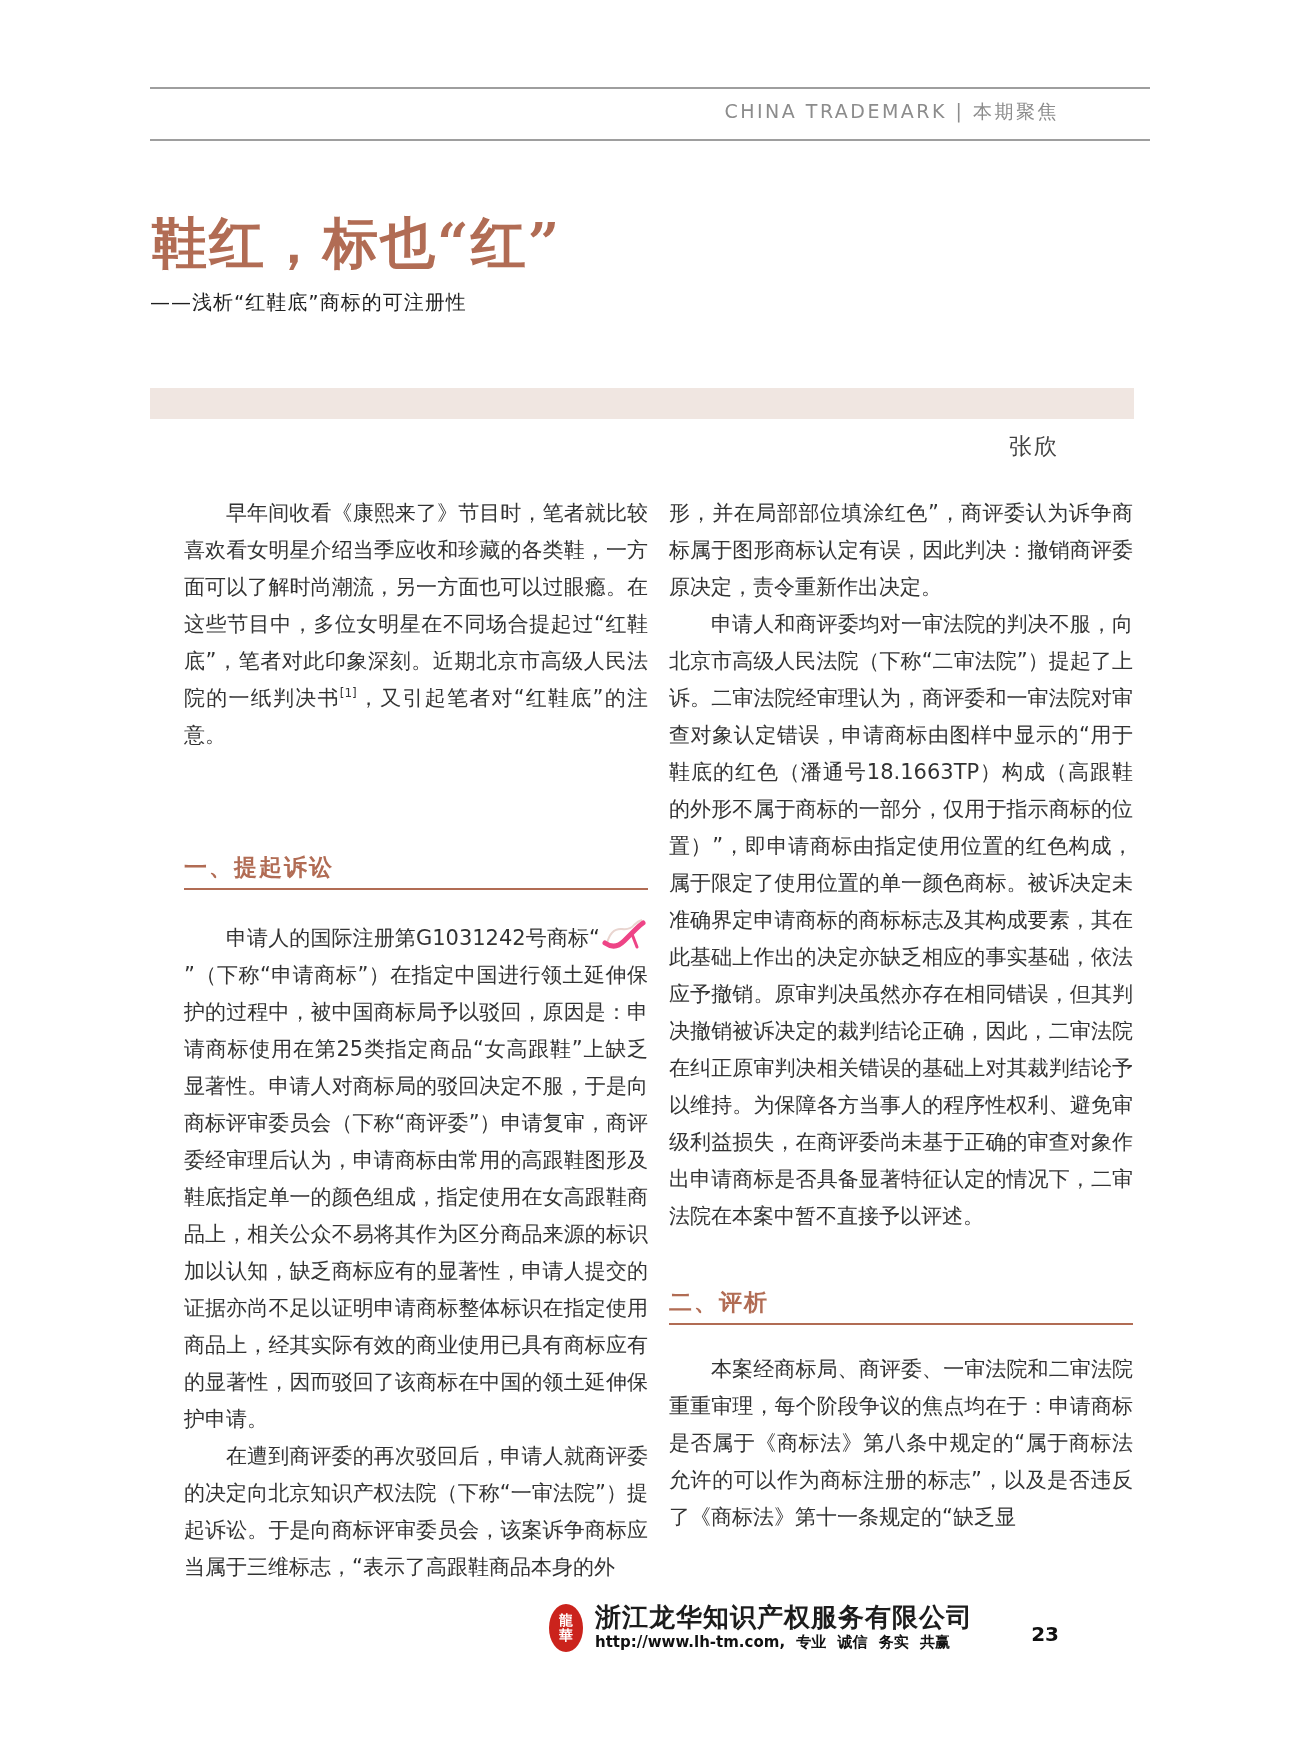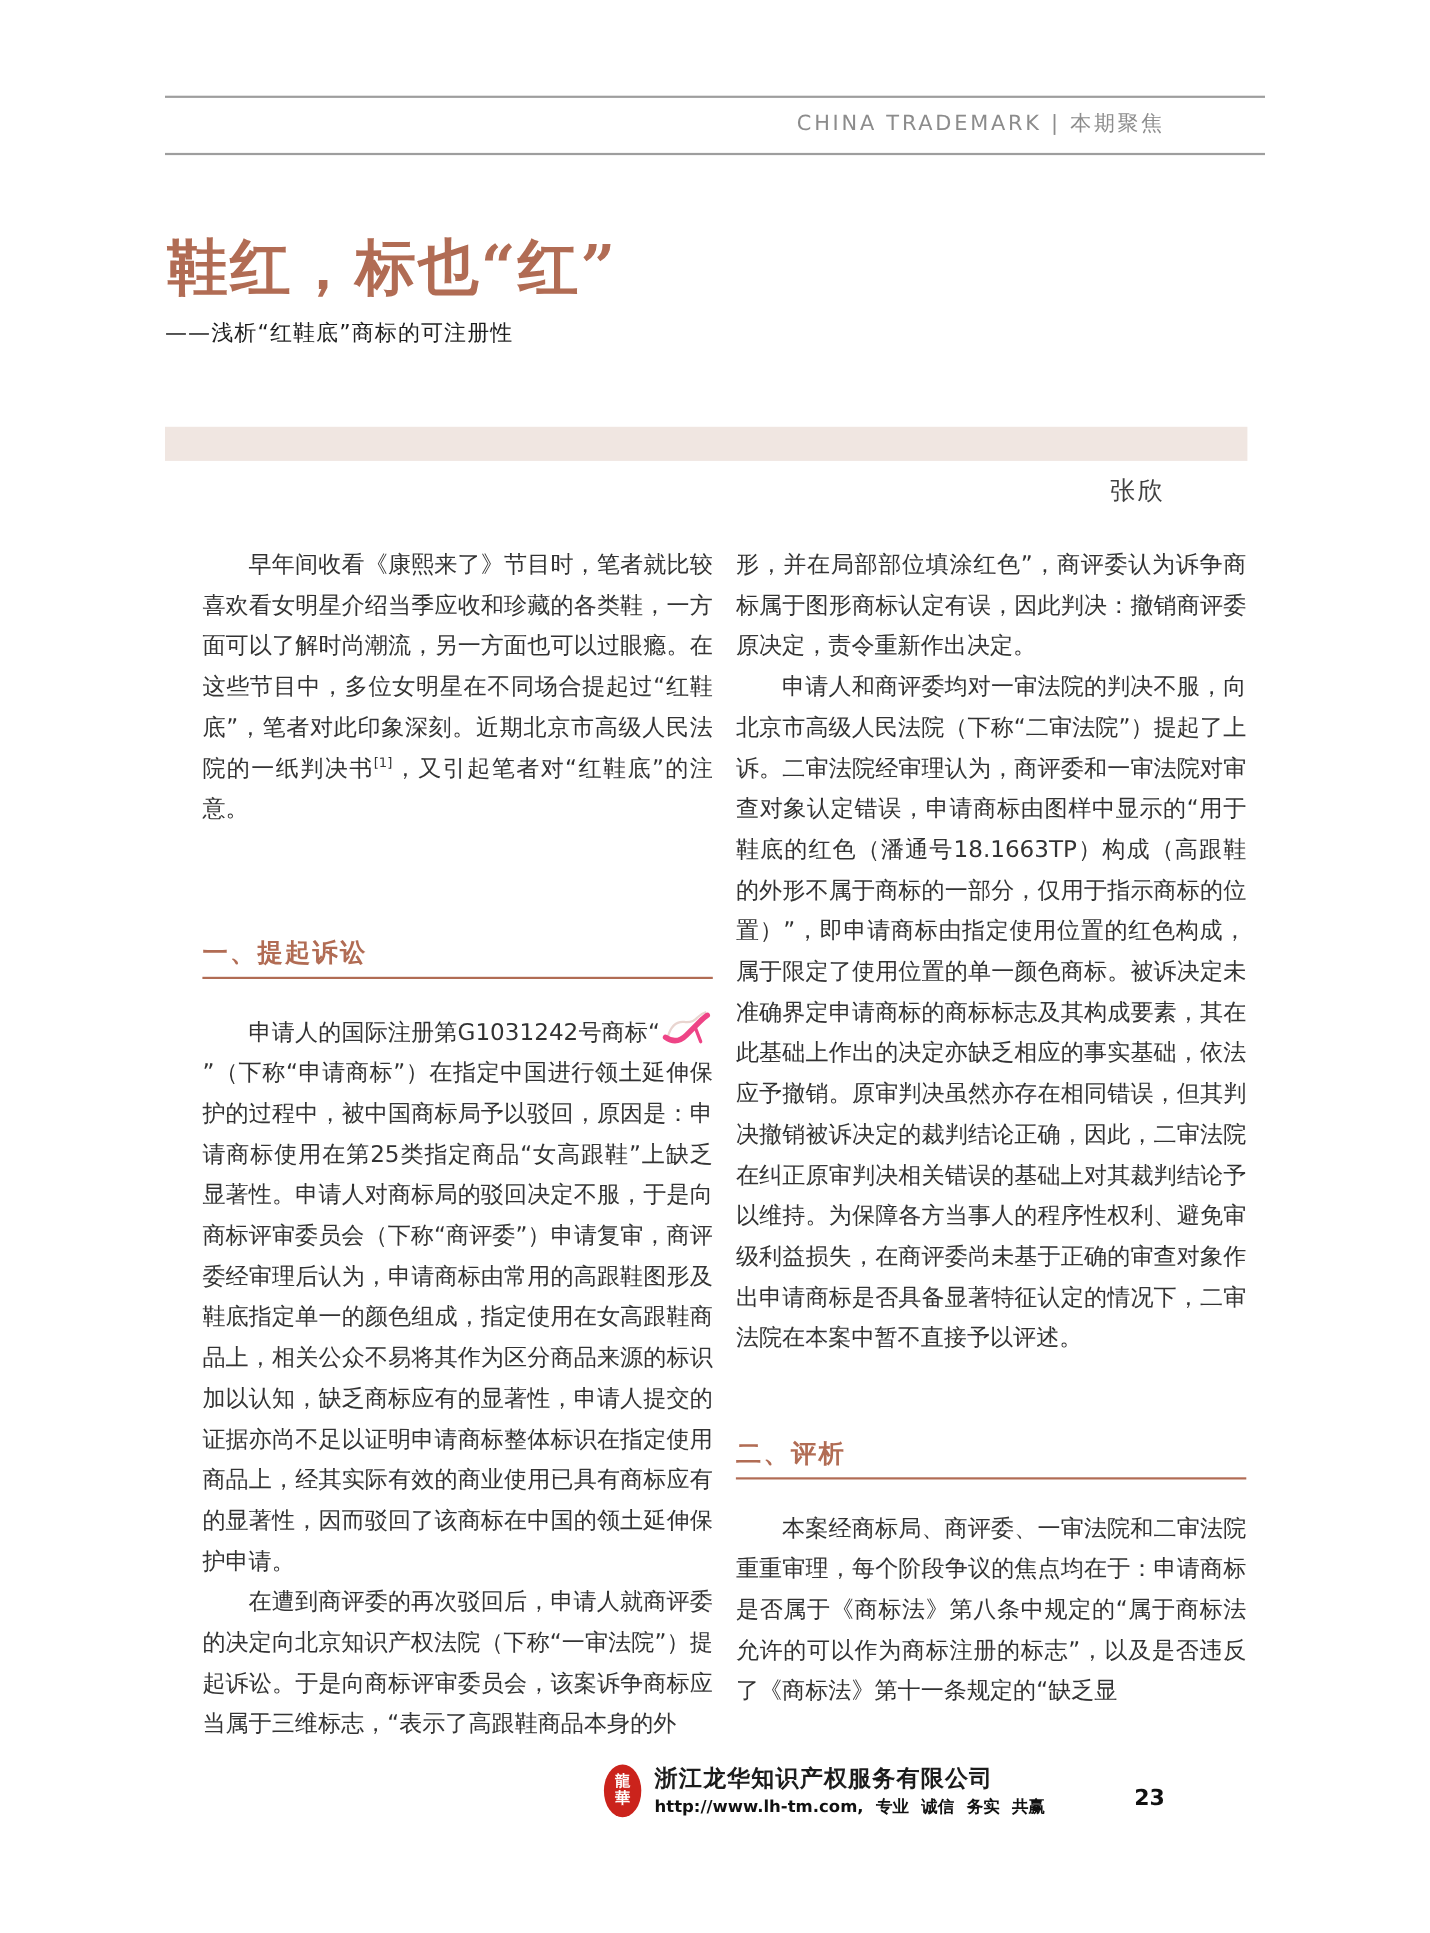--- a/index.html
+++ b/index.html
@@ -55,39 +55,39 @@
   .ref { font-size: 12px; line-height: 0; vertical-align: super; }
   .section-heading {
     margin: 98px 0 26px 0;
     font-family: "DejaVu Serif", serif;
     font-size: 23px; line-height: 30px; font-weight: bold;
     letter-spacing: 2px;
     color: var(--accent, #b16c54);
     border-bottom: 2px solid var(--accent, #b16c54);
     padding-bottom: 6px;
   }
-  .section-heading.s2 { margin-top: 72px; }
+  .section-heading.s2 { margin-top: 52px; }
   
   .shoe { vertical-align: -7px; margin: 0 2px; }
   .shoe .upper { stroke: #e9d5d0; fill: none; stroke-width: 2; }
   .shoe .sole  { stroke: var(--shoe_pink, #ee4486); fill: none; stroke-width: 5; stroke-linecap: round; }
   .shoe .heel  { stroke: var(--shoe_pink, #ee4486); fill: none; stroke-width: 3; stroke-linecap: round; }
   
   .footer { position: absolute; left: 549px; top: 1603px; display: flex; align-items: center; }
   .seal {
     width: 34px; height: 48px; border-radius: 50%;
     background: var(--logo_red, #cb231c);
     color: #fff; display: flex; flex-direction: column;
     align-items: center; justify-content: center;
     font-size: 14px; line-height: 15px; font-weight: bold;
     flex: 0 0 auto;
   }
   .footer-text { margin-left: 12px; }
   .company {
-    font-size: 21px; line-height: 28px; font-weight: 600;
+    font-size: 26px; line-height: 28px; font-weight: 600;
     color: #1c1c1c; letter-spacing: 1px;
   }
   .tagline {
     font-size: 15px; line-height: 22px; font-weight: bold;
     color: #111; word-spacing: 6px;
   }
   .page-number {
     position: absolute; top: 1622px; right: 165px;
     font-size: 20px; font-weight: bold; color: #111;
   }

